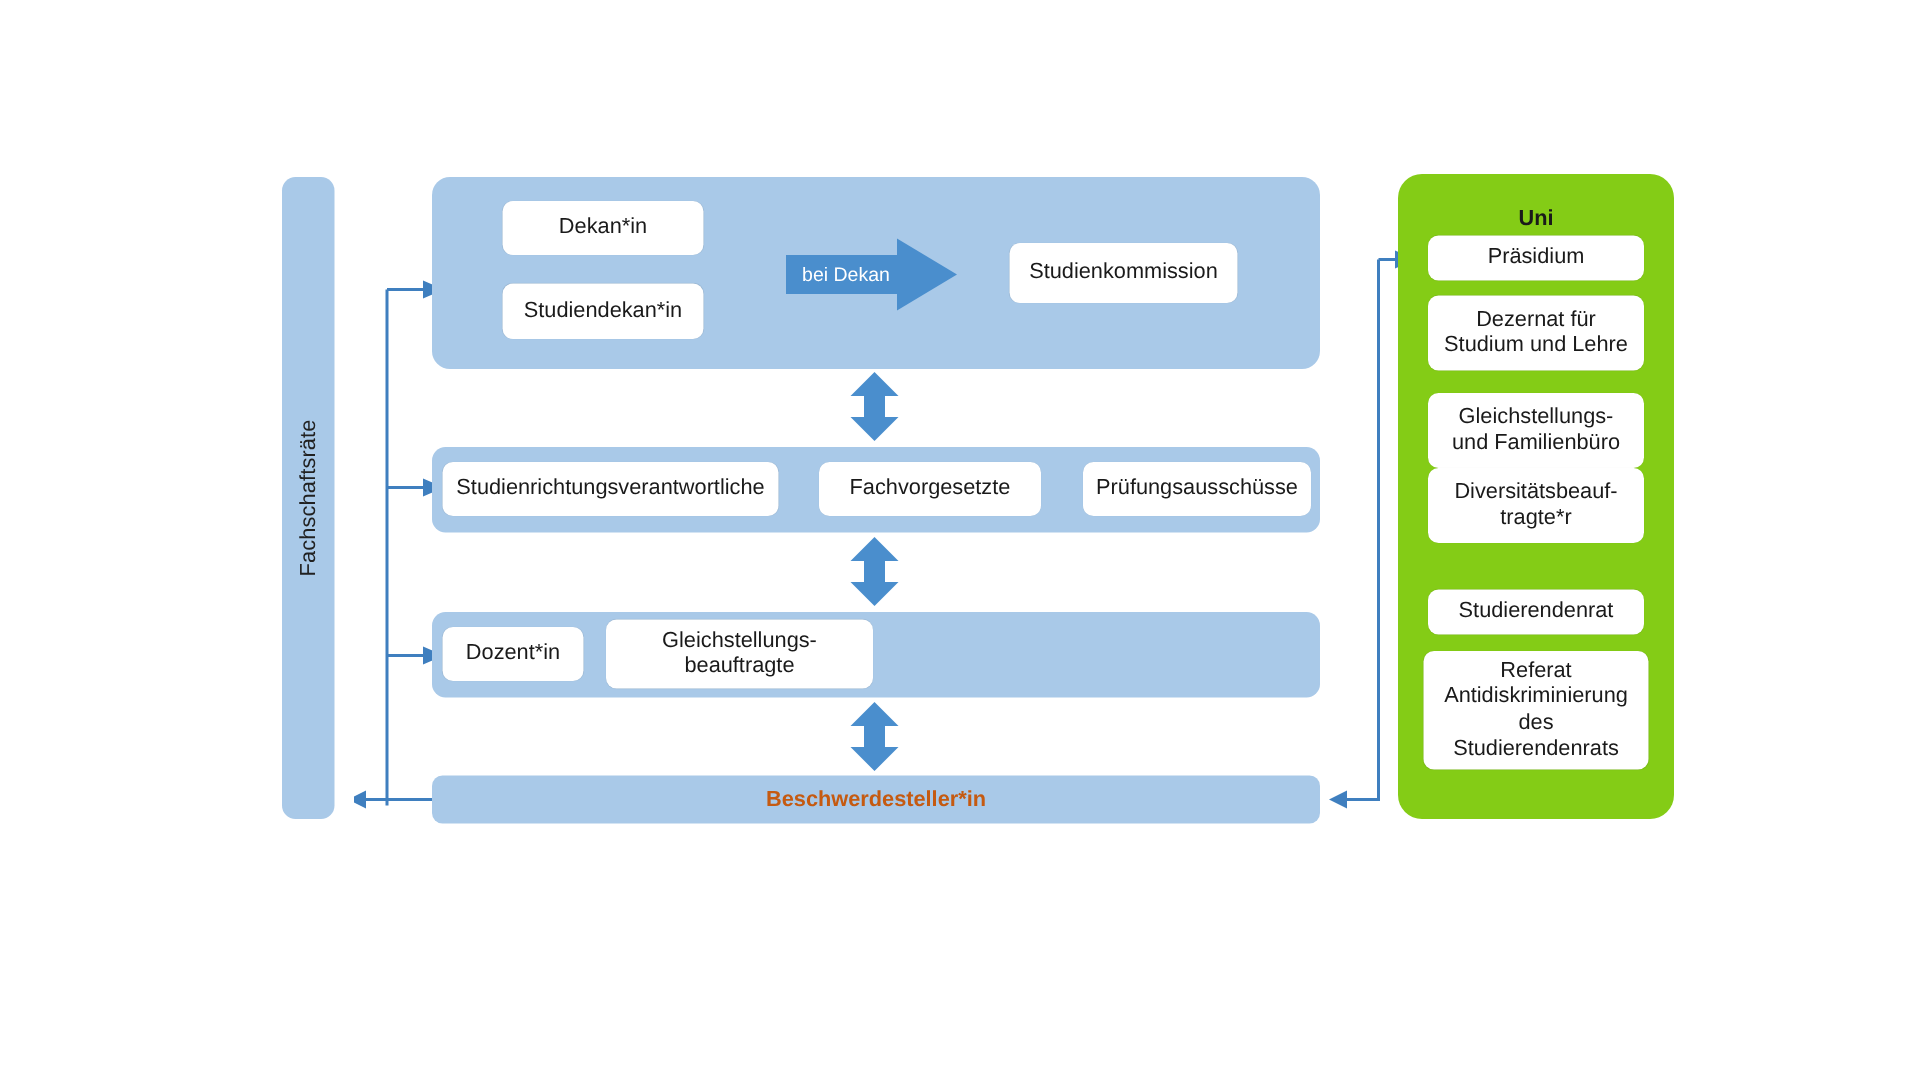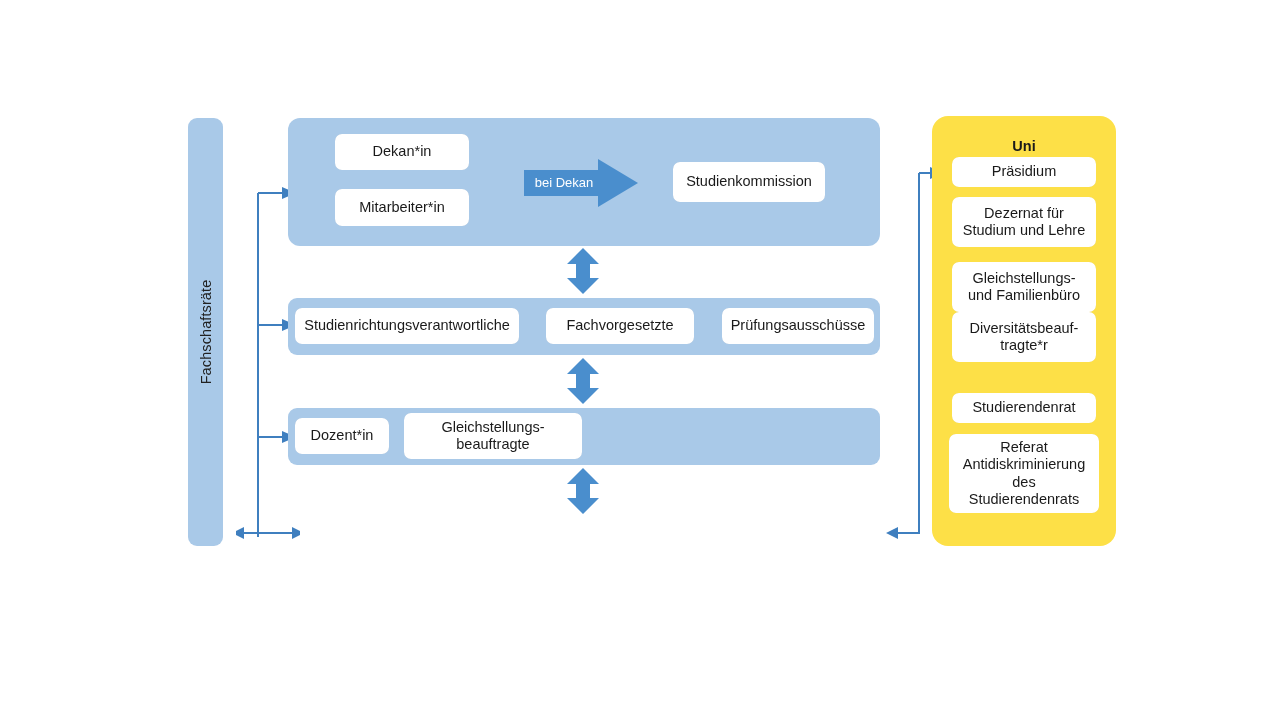--- a/index.html
+++ b/index.html
@@ -125,21 +125,21 @@
   .conn {
     position: absolute;
     pointer-events: none;
   }
 
   
   #uni-panel {
     left: 932px; top: 116px;
     width: 184px; height: 430px;
     border-radius: 16px;
-    background: #fde047;
+    background: #84cc16;
   }
   #uni-title {
     position: absolute;
     left: 0; top: 136px;
     width: 184px;
     text-align: center;
     font-size: 14.5px;
     font-weight: bold;
     color: #1a1a1a;
   }
@@ -168,21 +168,21 @@
 
     <line x1="8" y1="421" x2="56" y2="421" stroke="#3f7fbf" stroke-width="2"></line>
     <polygon points="8,415 -4,421 8,427" fill="#3f7fbf"></polygon>
     <polygon points="56,415 68,421 56,427" fill="#3f7fbf"></polygon>
   </svg>
 
   <div class="abs panel" id="row-top">
 
     <div class="wbox" style="left:47px; top:16px; width:134px; height:36px;">Dekan*in</div>
 
-    <div class="wbox" style="left:47px; top:71px; width:134px; height:37px;">Mitarbeiter*in</div>
+    <div class="wbox" style="left:47px; top:71px; width:134px; height:37px;">Studiendekan*in</div>
 
     <div class="wbox" style="left:385px; top:44px; width:152px; height:40px;">Studienkommission</div>
   </div>
 
   <div class="abs" id="bei-bedarf-arrow">
     <div class="shaft"></div>
     <div class="head"></div>
     <div class="lbl">bei Dekan</div>
   </div>
 
@@ -215,20 +215,23 @@
 beauftragte</div>
 
   </div>
 
   <div class="vdouble" style="left:565px; top:468px;">
     <svg width="36" height="46" viewBox="0 0 36 46">
       <polygon points="18,0 34,16 25,16 25,30 34,30 18,46 2,30 11,30 11,16 2,16" fill="#4a8ecd"></polygon>
     </svg>
   </div>
 
+  <div class="abs panel" id="row-bottom">
+    <span class="complainant">Beschwerdesteller*in</span>
+  </div>
 
   <svg class="conn" id="right-connector" style="left:884px; top:160px; width:60px; height:388px;" viewBox="0 0 60 388">
 
     <polygon points="14,367 2,373 14,379" fill="#3f7fbf"></polygon>
     <line x1="12" y1="373" x2="36" y2="373" stroke="#3f7fbf" stroke-width="2"></line>
 
     <line x1="35" y1="373" x2="35" y2="13" stroke="#3f7fbf" stroke-width="2"></line>
 
     <line x1="35" y1="13" x2="48" y2="13" stroke="#3f7fbf" stroke-width="2"></line>
     <polygon points="46,7 60,13 46,19" fill="#3f7fbf"></polygon>

